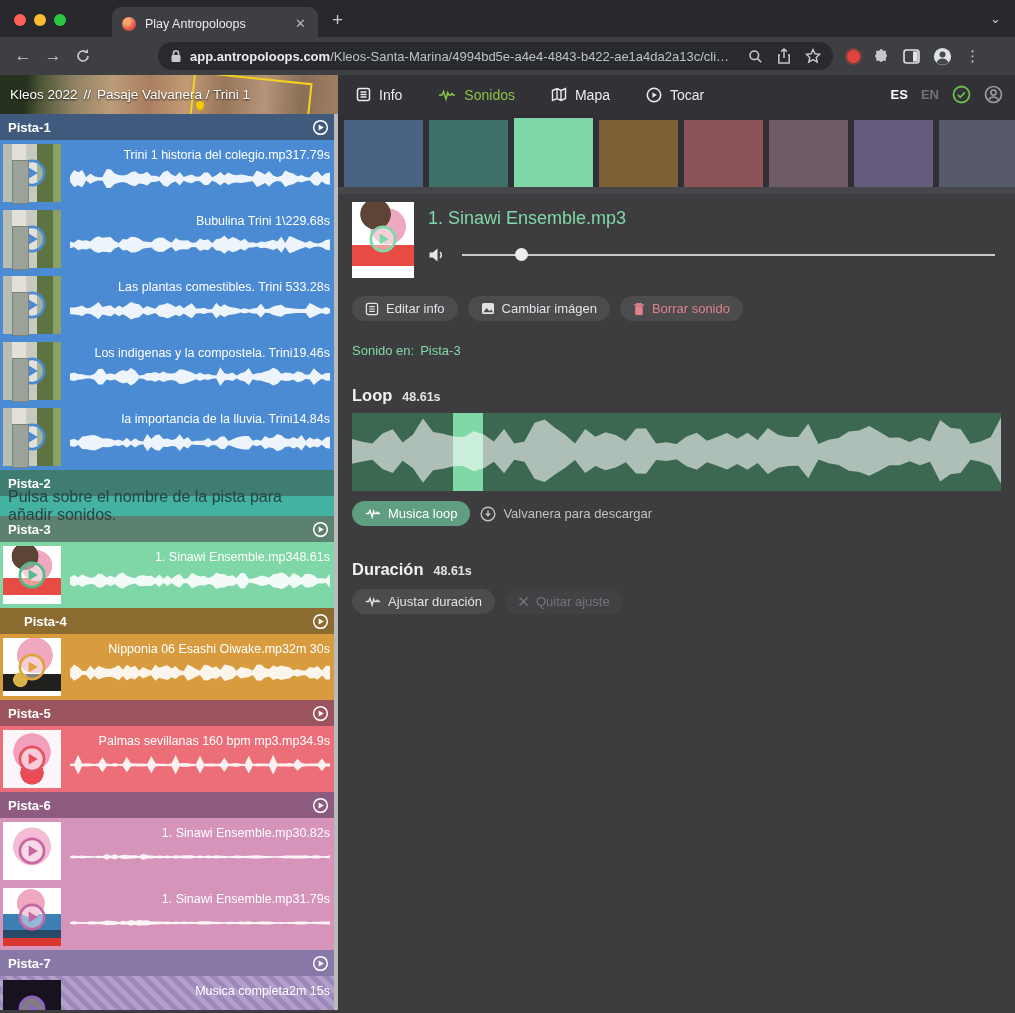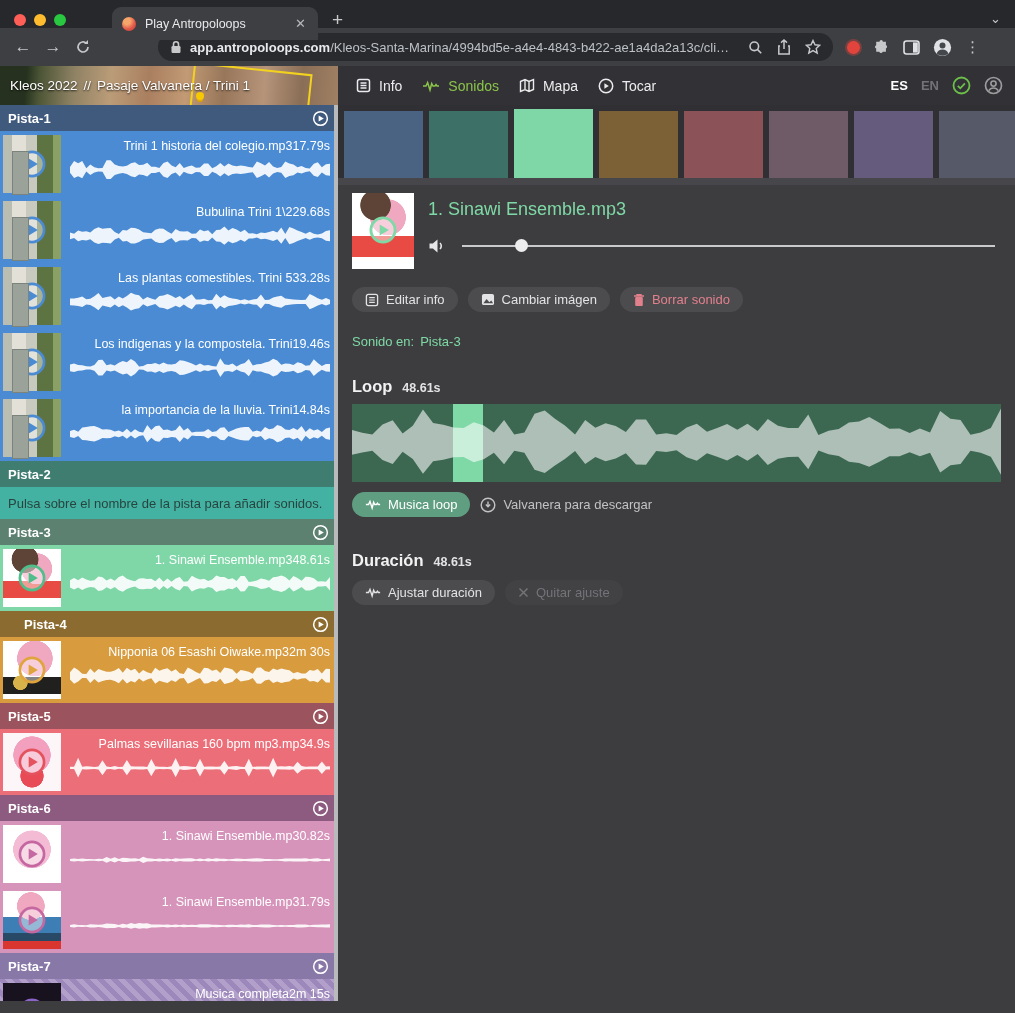--- a/index.html
+++ b/index.html
@@ -1,20 +1,20 @@
 <!DOCTYPE html>
 <html><head>
 <meta charset="utf-8">
 <style>
   * { margin:0; padding:0; box-sizing:border-box; }
   html,body { width:1015px; height:1013px; overflow:hidden; background:#3d3d3f;
     font-family:"Liberation Sans", sans-serif; }
 
   
-  .tabstrip { height:28px; background:#27282b; position:relative; }
+  .tabstrip { height:37px; background:#27282b; position:relative; }
   .traffic { position:absolute; top:14px; left:14px; display:flex; gap:8px; }
   .light { width:12px; height:12px; border-radius:50%; }
   .light.red{ background:#ff5f57; } .light.yellow{ background:#febc2e; } .light.green{ background:#28c840; }
   .tab { position:absolute; left:112px; top:7px; width:206px; height:33px; background:#3e3f43;
     border-radius:9px 9px 0 0; display:flex; align-items:center; padding:0 10px; }
   .favicon { width:14px; height:14px; border-radius:50%;
     background:radial-gradient(circle at 35% 30%, #f6a56b 0 25%, #e2574a 60%, #b9392f 100%); flex:none; }
   .tab-title { font-size:12.5px; color:#e8e9eb; margin-left:9px; flex:1; white-space:nowrap; overflow:hidden; }
   .tab-close { color:#b6b8bb; font-size:13px; padding:0 2px; }
   .newtab { position:absolute; left:332px; top:9px; color:#c6c8ca; font-size:19px; font-weight:400; }
@@ -40,37 +40,37 @@
     display:flex; align-items:center; padding-left:10px;
     background:linear-gradient(95deg,#26321f 0,#26321f 8%,#4c5536 12%,#8f8264 22%,#bb9c78 33%,
       #a97f60 44%,#c29a74 55%,#97765a 66%,#b5947a 78%,#8a6e56 89%,#a08064 100%); }
   .hero::before { content:""; position:absolute; right:28px; top:2px; width:115px; height:52px;
     border:2px solid #f2d21f; transform:rotate(6deg); }
   .hero::after { content:""; position:absolute; left:196px; top:26px; width:8px; height:8px;
     border-radius:50%; background:#f7c900; box-shadow:0 3px 0 -1px #e0a800; }
   .crumb { position:relative; z-index:2; color:#fff; font-size:13.5px; white-space:nowrap;
     text-shadow:0 1px 2px rgba(0,0,0,.8); }
   .crumb .sep { margin:0 6px; }
-  .app-tabs { display:flex; gap:20px; margin-left:18px; }
+  .app-tabs { display:flex; gap:36px; margin-left:18px; }
   .app-tab { display:flex; gap:8px; align-items:center; color:#ececee; font-size:14px; }
   .app-tab.active { color:#8bc34a; }
   .hdr-right { margin-left:auto; display:flex; align-items:center; gap:13px; padding-right:12px; }
   .lang-es { color:#fff; font-size:13px; font-weight:bold; }
   .lang-en { color:#737377; font-size:13px; font-weight:bold; }
 
   
   .content { display:flex; height:896px; position:relative; }
   .sidebar { width:338px; flex:none; position:relative; overflow:hidden; background:#2e2e30; }
   .sb-scrollbar { position:absolute; right:0; top:0; width:4px; height:100%; background:#b9babc; z-index:6; }
   .main { flex:1; overflow:hidden; background:#3d3d3f; }
 
   
   .track-header { height:26px; display:flex; align-items:center; justify-content:space-between;
     padding:0 9px 0 8px; color:#fff; font-size:13px; font-weight:bold; }
-  .track-empty { height:32px; display:flex; align-items:center; padding:0 8px; font-size:13px; color:#28443f; }
+  .track-empty { height:20px; display:flex; align-items:center; padding:0 8px; font-size:16px; color:#28443f; }
   .clips { position:relative; overflow:hidden; }
   .clip { height:66px; position:relative; }
   .thumb { position:absolute; left:3px; top:4px; width:58px; height:58px; background:#fff; }
   .play-ov { position:absolute; left:14px; top:14px; width:30px; height:30px; }
   .clip-body { margin-left:70px; padding:8px 8px 0 0; }
   .clip-row { display:flex; justify-content:flex-end; font-size:12.5px; color:#fff; margin-bottom:5px; }
   .clip-title { white-space:nowrap; overflow:hidden; max-width:210px; }
   .wave { display:block; width:100%; height:24px; }
   .clips.striped { background:repeating-linear-gradient(45deg,#b3a0ca 0 5px,#9d88bb 5px 10px) !important; }
 

